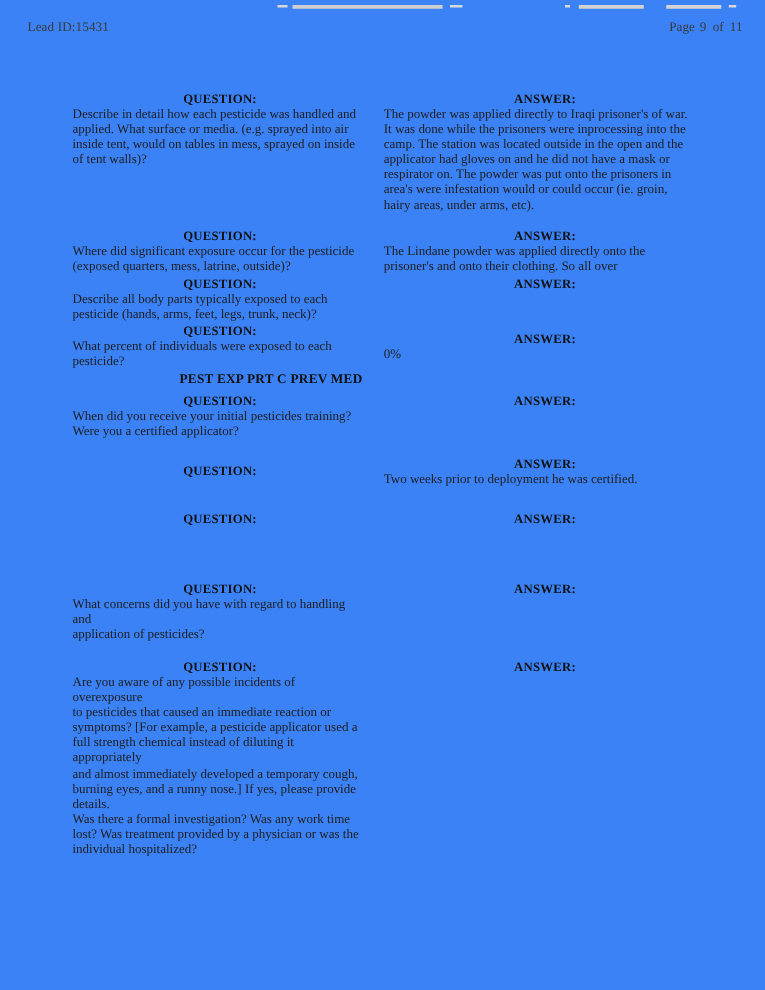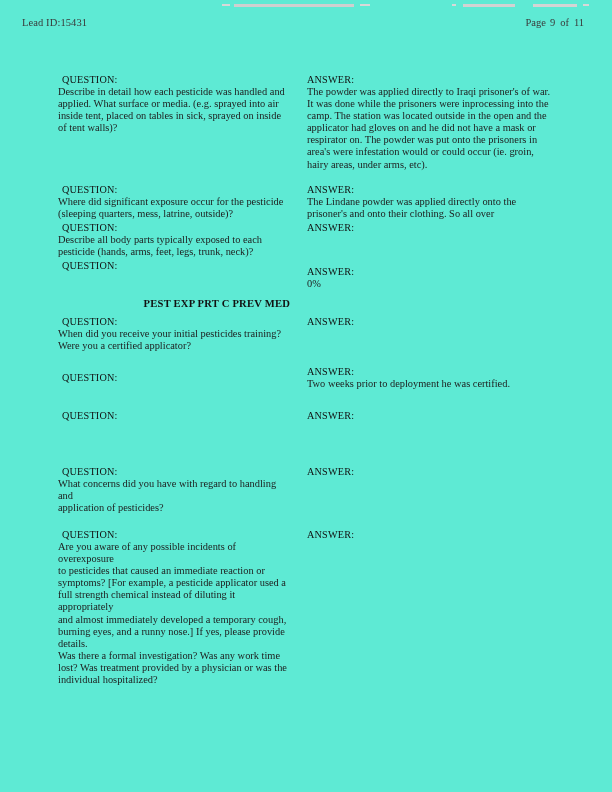--- a/index.html
+++ b/index.html
@@ -15,21 +15,21 @@
     font-family: "Liberation Serif", "DejaVu Serif", serif;
     color: #1a1a1a;
     overflow: hidden;
   }
 
   .page {
     position: absolute;
     inset: 0;
     width: 612px;
     height: 792px;
-    background: #5eead4;
+    background: #3b82f6;
   }
 
   
   .scan-artifact {
     position: absolute;
     top: 4px;
     background: #d8d8d8;
     height: 2px;
   }
   .scan-artifact.a1 { left: 222px; width: 8px; }
@@ -52,21 +52,21 @@
     position: absolute;
     left: 22px;
     top: 0;
     font-size: 10.5px;
     letter-spacing: 0.1px;
     color: #3a3a3a;
     white-space: nowrap;
   }
   .page-number {
     position: absolute;
-    right: 28px;
+    right: 18px;
     top: 0;
     font-size: 10.5px;
     color: #3a3a3a;
     white-space: nowrap;
     margin-left: 44px;
   }
   .page-number .pn-word { margin-right: 4px; }
   .page-number .pn-cur  { margin-right: 5px; }
   .page-number .pn-of   { margin-right: 5px; }
 
@@ -84,25 +84,26 @@
   .col-left  { left: 58px;  width: 232px; }
   .col-right { left: 307px; width: 258px; }
 
   .block {
     position: absolute;
     left: 0;
     width: 100%;
   }
 
   .qa-label {
-    font-weight: normal;
+    font-weight: bold;
     font-size: 10.2px;
     letter-spacing: 0.2px;
     margin: 0 0 1px 0;
     color: #111;
+    text-align: center;
   }
   .qa-label.indent { padding-left: 4px; }
 
   .qa-text {
     font-size: 10.4px;
     line-height: 12.1px;
     margin: 0;
     color: #1d1d1d;
     text-align: left;
     white-space: pre-line;
@@ -136,35 +137,37 @@
       <span class="pn-word">Page</span><span class="pn-cur">9</span><span class="pn-of">of</span><span>11</span>
     </div>
   </div>
 
   <div class="body-grid">
     <div class="col col-left" id="col-left">
         <div class="block" style="top: 0px;">
           <div class="qa-label indent">QUESTION:</div>
           <p class="qa-text">Describe in detail how each pesticide was handled and
 applied.  What surface or media. (e.g. sprayed into air
-inside tent, placed on tables in sick, sprayed on inside
+inside tent, would on tables in mess, sprayed on inside
 of tent walls)?</p>
         </div>
         <div class="block" style="top: 110px;">
           <div class="qa-label indent">QUESTION:</div>
           <p class="qa-text">Where did significant exposure occur for the pesticide
-(sleeping quarters, mess, latrine, outside)?</p>
+(exposed quarters, mess, latrine, outside)?</p>
         </div>
         <div class="block" style="top: 148px;">
           <div class="qa-label indent">QUESTION:</div>
           <p class="qa-text">Describe all body parts typically exposed to each
 pesticide (hands, arms, feet, legs, trunk, neck)?</p>
         </div>
         <div class="block" style="top: 186px;">
           <div class="qa-label indent">QUESTION:</div>
+          <p class="qa-text">What percent of individuals were exposed to each
+pesticide?</p>
         </div>
         <div class="block" style="top: 242px;">
           <div class="qa-label indent">QUESTION:</div>
           <p class="qa-text">When did you receive your initial pesticides training?
 Were you a certified applicator?</p>
         </div>
         <div class="block" style="top: 298px;">
           <div class="qa-label indent">QUESTION:</div>
         </div>
         <div class="block" style="top: 336px;">

